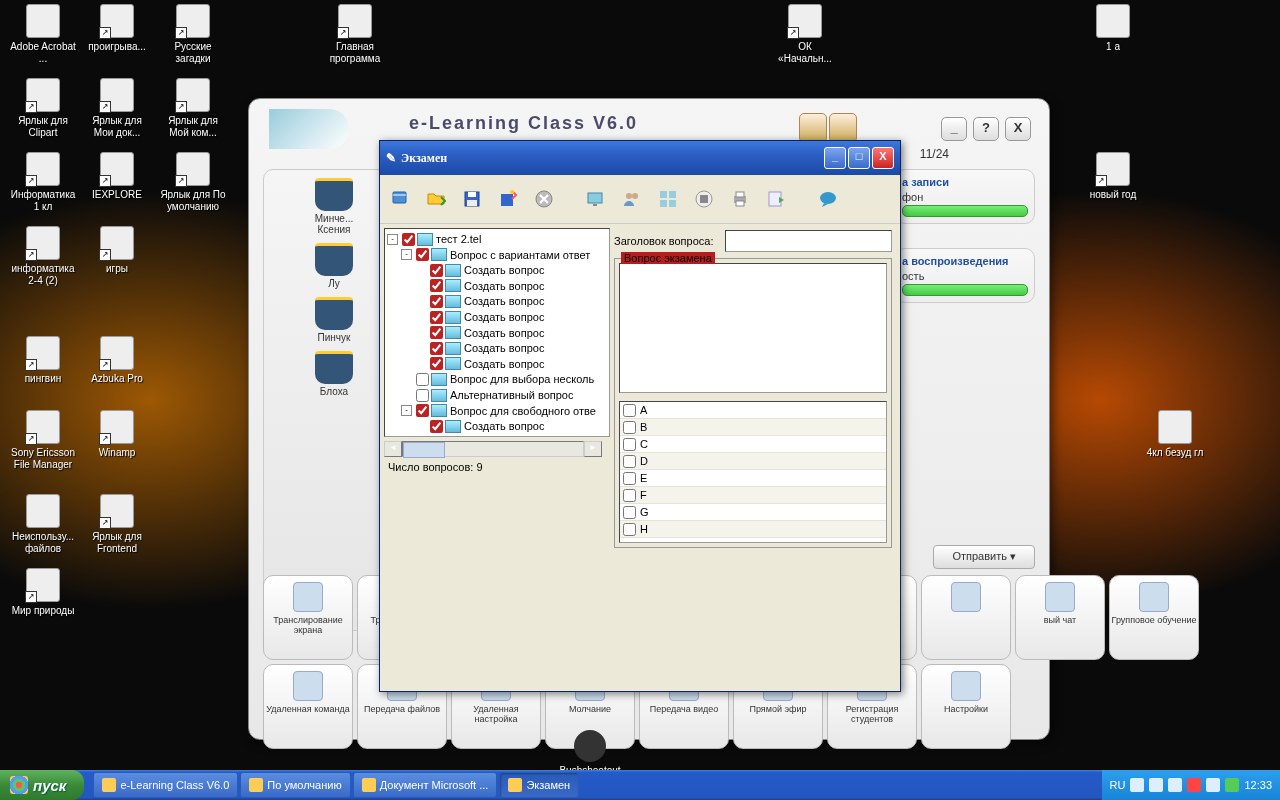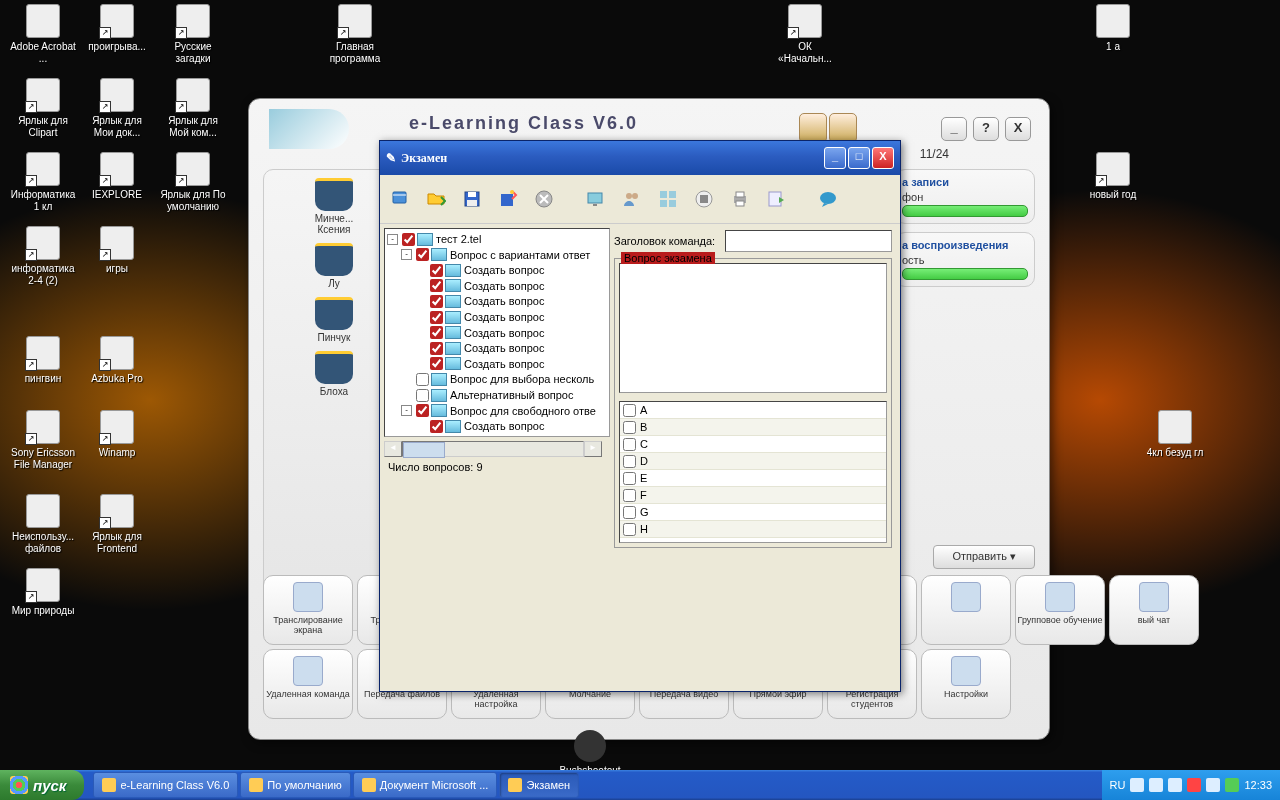--- a/index.html
+++ b/index.html
@@ -13,33 +13,33 @@
 .ewin{position:absolute;left:248px;top:98px;width:800px;height:640px;background:linear-gradient(#f5f5f5,#e8e8e8);border:1px solid #888;border-radius:12px;box-shadow:3px 3px 10px rgba(0,0,0,0.5)}
 .ewin-title{position:absolute;top:14px;left:160px;font:bold 18px Arial;color:#4a4a6a;letter-spacing:2px}
 .ewin-logo{position:absolute;top:10px;left:20px;width:80px;height:40px;background:linear-gradient(135deg,#9cd,#fff);border-radius:0 20px 20px 0}
 .ewin-btns{position:absolute;top:18px;right:18px;display:flex;gap:6px}
 .wbtn{width:24px;height:22px;border:1px solid #999;border-radius:5px;background:linear-gradient(#fff,#ddd);font:bold 13px Arial;text-align:center;line-height:20px;cursor:pointer;color:#333}
 .ewin-lock{position:absolute;top:14px;left:550px;display:flex;gap:2px}
 .lockb{width:26px;height:28px;background:linear-gradient(#fed,#ca5);border:1px solid #a85;border-radius:5px}
 .ewin-count{position:absolute;top:48px;right:100px;font-size:12px;color:#333}
 
 .panel-right{position:absolute;right:14px;top:70px;width:140px}
-.prsec{background:linear-gradient(#f8f8f8,#eee);border:1px solid #ccc;border-radius:10px;margin-bottom:8px;padding:6px;color:#333;font-size:11px}
+.prsec{background:linear-gradient(#f8f8f8,#eee);border:1px solid #ccc;border-radius:10px;margin-bottom:24px;padding:6px;color:#333;font-size:11px}
 .prsec .ttl{color:#2050a0;font-weight:bold;margin-bottom:3px}
 .prbar{height:10px;background:linear-gradient(#7e7,#4c4);border:1px solid #393;border-radius:5px;margin-top:2px}
 .chatlog{font-size:10px;line-height:14px;color:#222;height:100px;overflow:hidden}
 .sendbtn{position:absolute;right:14px;bottom:170px;width:100px;height:22px;border:1px solid #aaa;border-radius:4px;background:linear-gradient(#fff,#ddd);font-size:11px;text-align:center;line-height:20px;color:#333;cursor:pointer}
 
 .students{position:absolute;left:14px;top:70px;width:140px;height:460px;background:linear-gradient(#f5f5f5,#e5e5e5);border:1px solid #ccc;border-radius:10px}
 .stud{margin:8px auto;width:70px;text-align:center;font-size:10px;color:#333}
 .stud .sic{width:38px;height:30px;margin:0 auto 2px;background:#357;border-radius:4px 4px 10px 10px;border-top:3px solid #fc3}
 
 .toolgrid{position:absolute;left:14px;bottom:14px;right:14px;height:150px}
 .toolrow{display:flex;gap:4px;margin-bottom:4px}
-.tbtn{flex:0 0 auto;width:90px;height:70px;background:linear-gradient(#fff,#e8e8e8);border:1px solid #bbb;border-radius:10px;text-align:center;font-size:9px;color:#333;padding-top:6px;cursor:pointer;box-sizing:border-box;position:relative}
+.tbtn{flex:0 0 auto;width:90px;height:85px;background:linear-gradient(#fff,#e8e8e8);border:1px solid #bbb;border-radius:10px;text-align:center;font-size:9px;color:#333;padding-top:6px;cursor:pointer;box-sizing:border-box;position:relative}
 .tbtn .tic{width:28px;height:28px;margin:0 auto 3px;background:#cde;border:1px solid #9ac;border-radius:4px}
 .tbtn.sel{background:linear-gradient(#fff,#cfcfef);border-color:#88a}
 
 
 .exwin{position:absolute;left:379px;top:140px;width:520px;height:550px;background:#ece9d8;border:1px solid #0a246a;box-shadow:2px 2px 8px rgba(0,0,0,0.5)}
 .extb{height:26px;background:linear-gradient(#3b77dd,#2b5cc0 45%,#1a4aa8);color:#fff;font:bold 12px Tahoma;padding:4px 6px;display:flex;align-items:center}
 .extb-title{flex:1}
 .extb-btns{display:flex;gap:2px}
 .xtbtn{width:20px;height:20px;border:1px solid #fff;border-radius:3px;font:bold 11px Arial;text-align:center;line-height:17px;cursor:pointer}
 .xmin{background:linear-gradient(#7aa5ee,#3a6acc);color:#fff}
@@ -304,25 +304,25 @@
           <div class="tbtn">
             <div class="tic"></div>
             <div></div>
           </div>
           <div class="tbtn">
             <div class="tic"></div>
             <div></div>
           </div>
           <div class="tbtn">
             <div class="tic"></div>
+            <div>вый чат</div>
+          </div>
+          <div class="tbtn">
+            <div class="tic"></div>
             <div>Групповое обучение</div>
-          </div>
-          <div class="tbtn">
-            <div class="tic"></div>
-            <div>вый чат</div>
           </div>
         </div>
       <div class="toolrow" id="trow2">
           <div class="tbtn">
             <div class="tic"></div>
             <div>Удаленная команда</div>
           </div>
           <div class="tbtn">
             <div class="tic"></div>
             <div>Передача файлов</div>
@@ -469,21 +469,21 @@
           <div class="sbarr">◄</div>
           <div class="sbtrack">
               <div class="sbthumb"></div>
             </div>
           <div class="sbarr">►</div>
         </div>
         <div class="exfooter">Число вопросов:  9</div>
       </div>
       <div class="exform">
         <div class="frow">
-          <label>Заголовок команда:</label>
+          <label>Заголовок вопроса:</label>
           <input type="text" style="">
         </div>
         <div class="qbox">
           <div class="qbox-l">Вопрос экзамена</div>
           <textarea class="qtext" style=""></textarea>
           <div class="anslist" id="anslist">
               <div class="ansrow">
                 <input type="checkbox" style="">
                 <span>A</span>
               </div>

